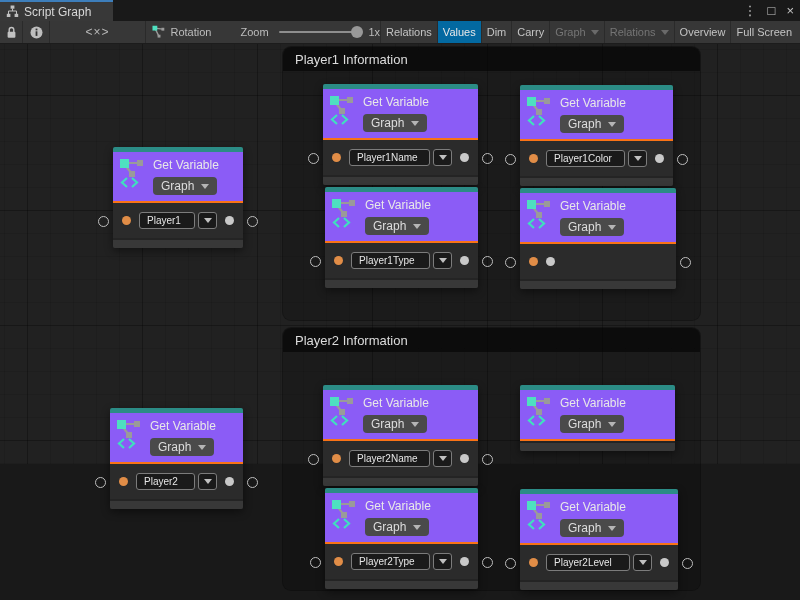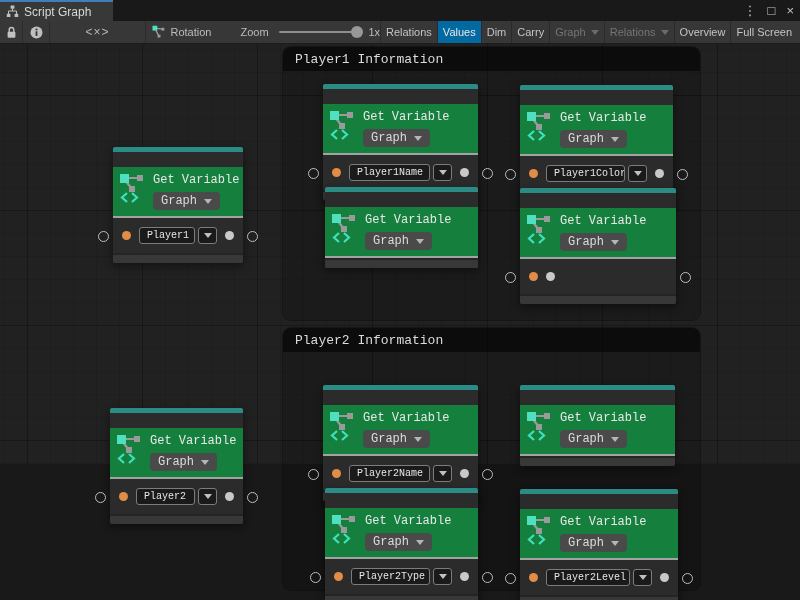--- a/index.html
+++ b/index.html
@@ -34,36 +34,36 @@
           border-top:5px solid #8A8A8A;margin-left:5px;}
   .tbtn.disabled .dd-tri{border-top-color:#6A6A6A;}
 
   
   .canvas{position:absolute;left:0;top:44px;width:800px;height:420px;background-color:#212121;
     background-image:
       repeating-linear-gradient(to right, rgba(0,0,0,0.22) 0 1px, transparent 1px 115px),
       repeating-linear-gradient(to bottom, rgba(0,0,0,0.22) 0 1px, transparent 1px 115px),
       repeating-linear-gradient(to right, rgba(0,0,0,0.09) 0 1px, transparent 1px 23px),
       repeating-linear-gradient(to bottom, rgba(0,0,0,0.09) 0 1px, transparent 1px 23px);
-    background-position:27px 0,0 51px,4px 0,0 5px;font-family:Liberation Mono, monospace;}
+    background-position:27px 0,0 51px,4px 0,0 5px;}
 
   
   .group{position:absolute;border-radius:8px;background:rgba(0,0,0,0.16);
          box-shadow:0 0 0 1px rgba(0,0,0,0.35);}
   .ghead{height:24px;background:rgba(0,0,0,0.52);border-radius:8px 8px 0 0;display:flex;
          align-items:center;padding:0 12px;color:#DCDCDC;font-size:13px;}
   .g1{left:283px;top:3px;width:417px;height:273px;}
   .g2{left:283px;top:284px;width:417px;height:262px;}
 
   
   .node{position:absolute;border-radius:2px;background:#2B2B2B;
         box-shadow:0 3px 9px rgba(0,0,0,0.45);}
   .strip{height:5px;background:#2B8C86;border-radius:2px 2px 0 0;}
-  .nhead{background:#15803d;padding:6px 8px 6px 7px;display:flex;gap:7px;
-         align-items:flex-start;border-bottom:2px solid #a3a3a3;margin-top:15px;}
+  .nhead{background:#8b5cf6;padding:6px 8px 6px 7px;display:flex;gap:7px;
+         align-items:flex-start;border-bottom:2px solid #f97316;}
   .nicon{flex:0 0 auto;margin-top:1px;}
   .ntitle{color:#E8E8E8;font-size:12px;margin-bottom:4px;white-space:nowrap;}
   .kindd{background:#4A4A4A;border-radius:4px;padding:2px 8px;display:inline-flex;
          align-items:center;gap:7px;color:#DDDDDD;font-size:12px;width:fit-content;}
   .kindd .dd-tri{margin-left:0;border-top-color:#B5B5B5;}
   .nbody{position:relative;background:#2B2B2B;height:35px;display:flex;align-items:center;
          padding:0 9px;gap:8px;}
   .dot{width:9px;height:9px;border-radius:50%;flex:0 0 auto;}
   .dot.o{background:#E18D47;}
   .dot.w{background:#C9C9C9;}
@@ -293,20 +293,32 @@
         <path d="M7 19 L2 23.5 L7 28 M12 19 L17 23.5 L12 28" stroke="#3FE0BE" stroke-width="2.2" fill="none"></path>
       </svg>
       <div class="nht">
         <div class="ntitle">Get Variable</div>
         <div class="kindd">
           <span>Graph</span>
           <span class="dd-tri"></span>
         </div>
       </div>
     </div>
+    <div class="nbody">
+      <span class="ring l"></span>
+      <span class="dot o"></span>
+      <div class="vard">
+        <span class="vtxt">Player1Type</span>
+        <span class="varr">
+            <span class="dd-tri"></span>
+          </span>
+      </div>
+      <span class="dot w"></span>
+      <span class="ring r"></span>
+    </div>
     <div class="nfoot"></div>
   </div>
 
   <div class="node n4">
     <div class="strip"></div>
     <div class="nhead">
       <svg class="nicon" width="26" height="30" viewBox="0 0 26 30">
         <path d="M5 4 L19 4 M5 6 L12 15" stroke="#9A9A9A" stroke-width="2.2" fill="none"></path>
         <rect x="0" y="0" width="9" height="9" fill="#4EE0C0"></rect>
         <rect x="17" y="1" width="6" height="6" fill="#9A9A9A"></rect>

